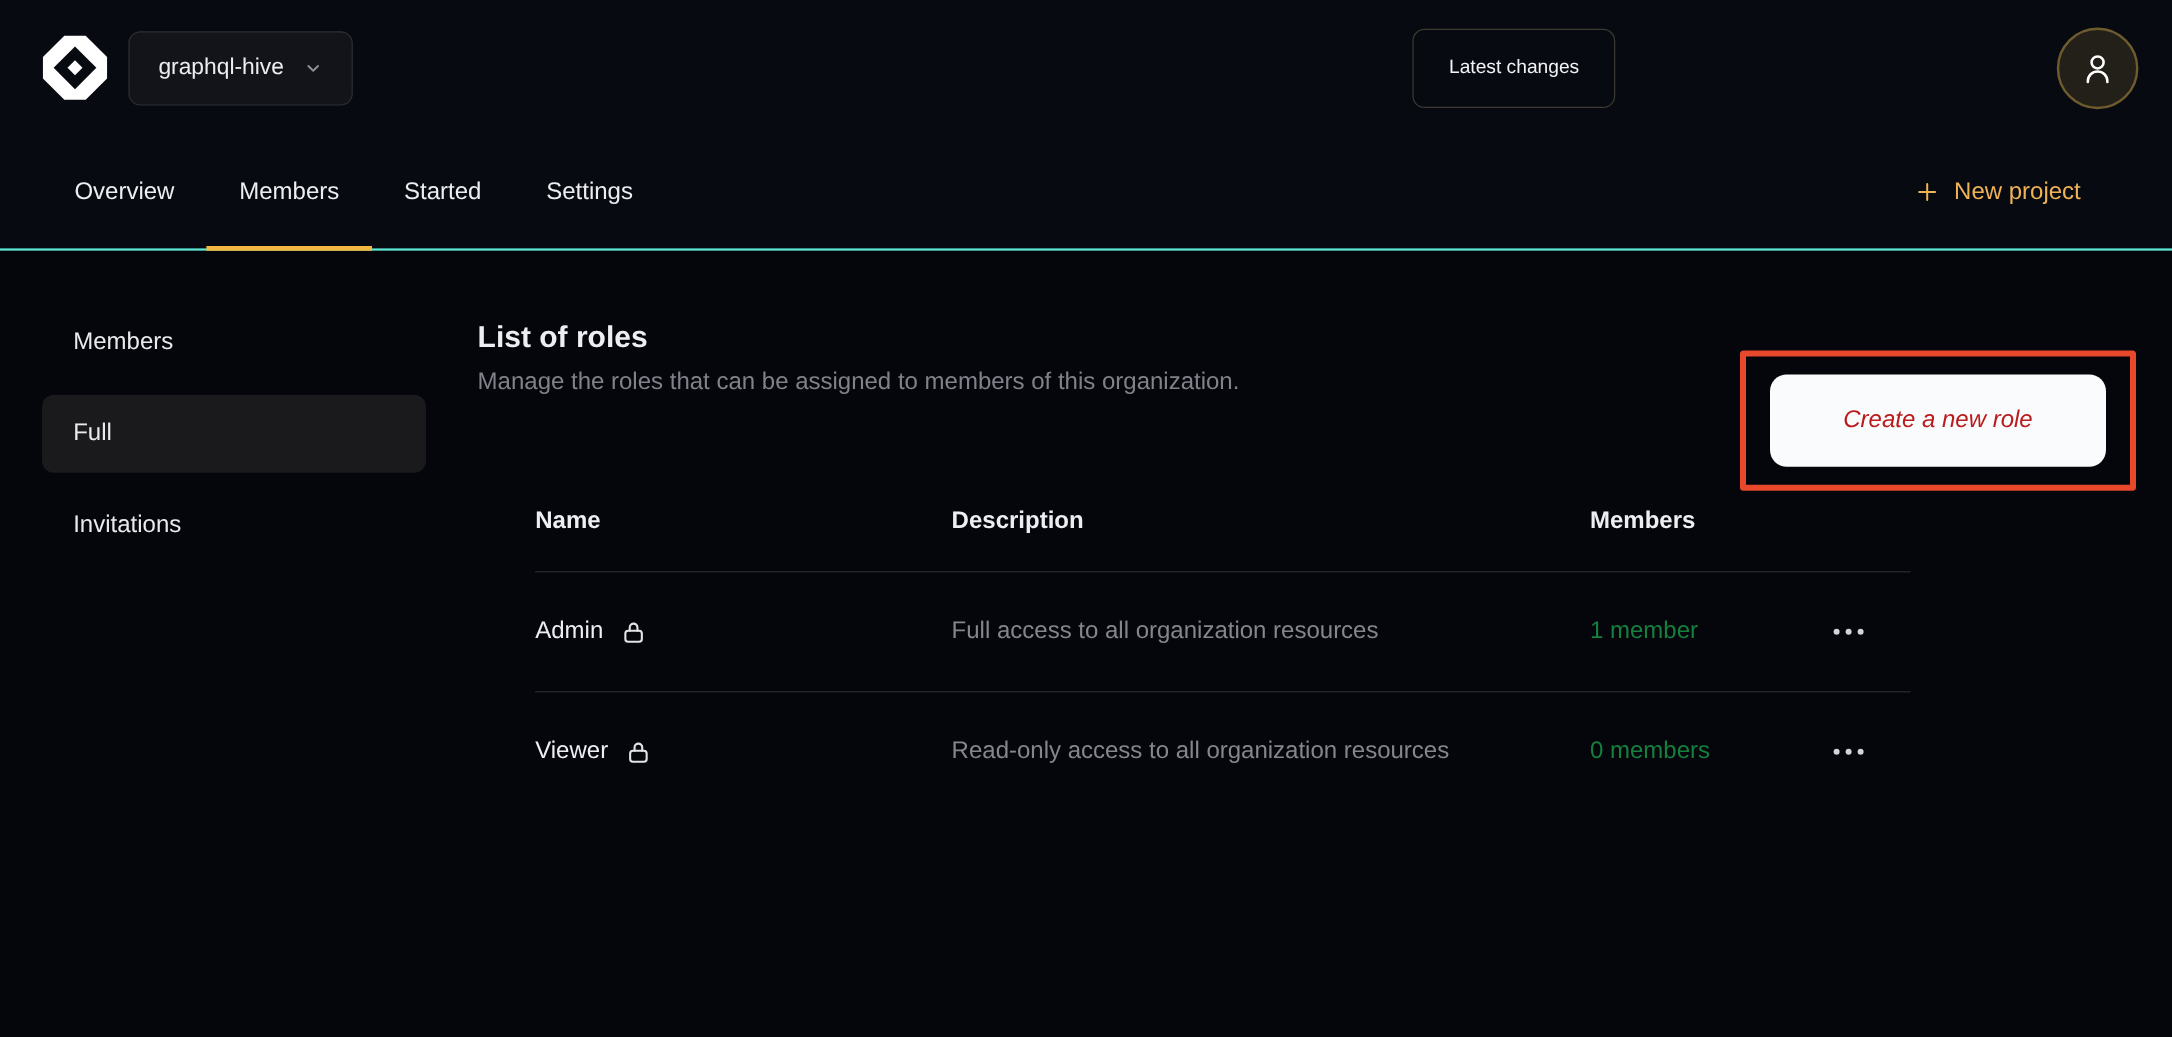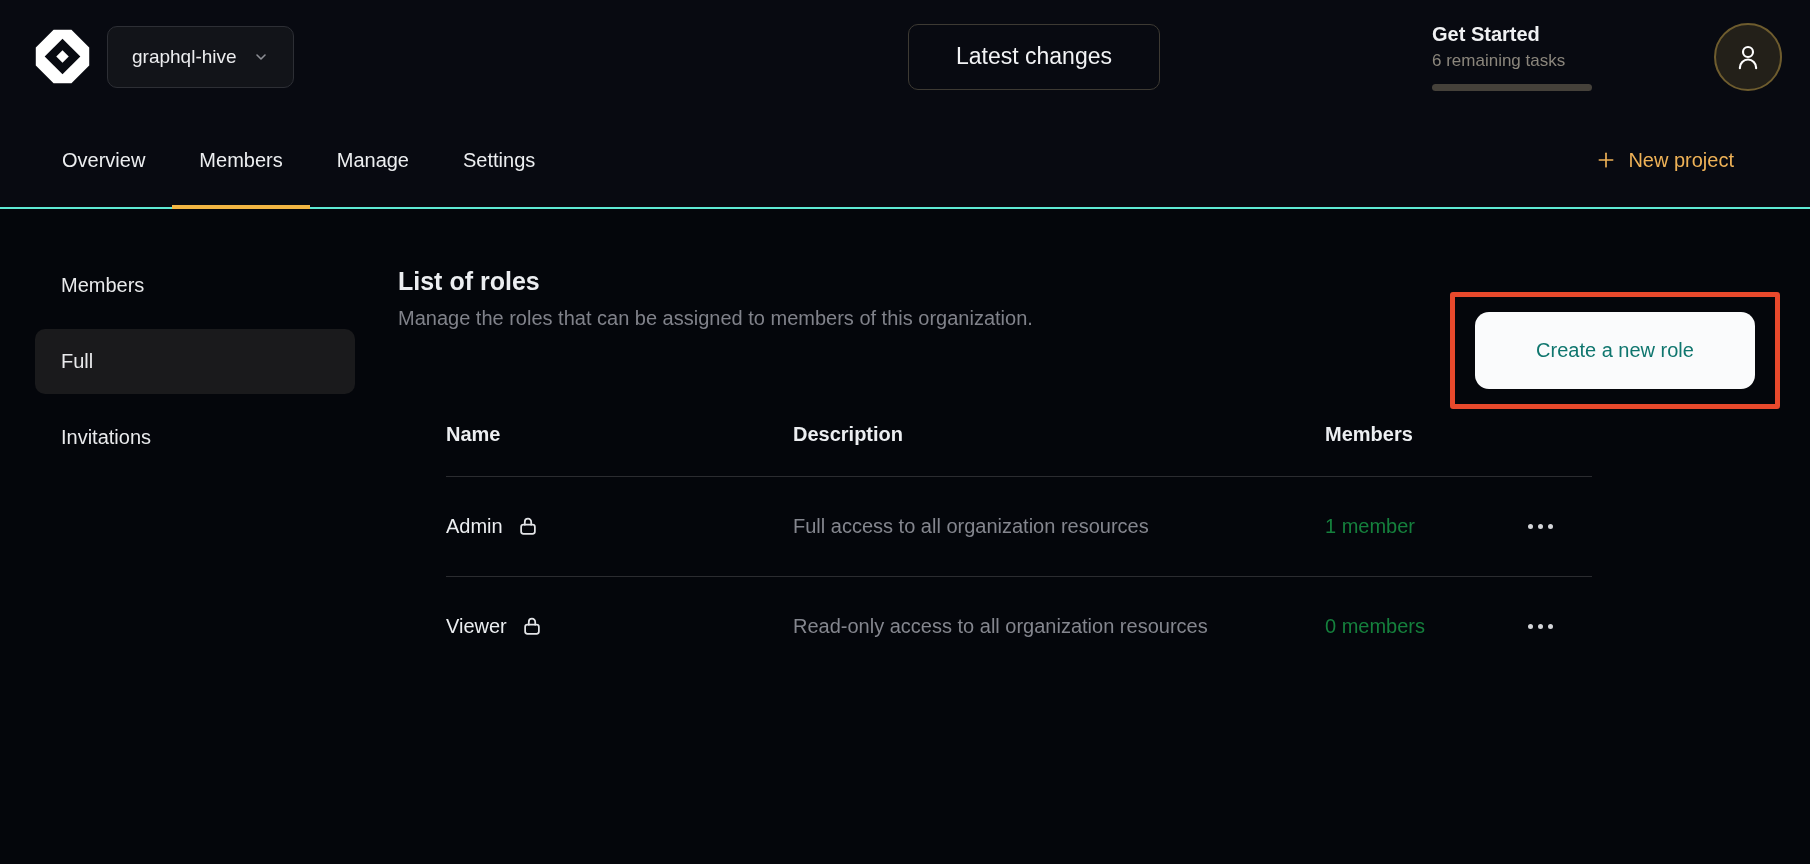--- a/index.html
+++ b/index.html
@@ -20,24 +20,24 @@
   .logo { width: 57px; height: 57px; flex: 0 0 auto; }
   .org-selector {
     margin-left: 16px; height: 62px; padding: 0 24px;
     display: flex; align-items: center; gap: 16px;
     background: #121419; border: 1px solid #2d2f35; border-radius: 10px;
     color: #ecedef; font-size: 19px; cursor: pointer;
   }
   .chev { width: 16px; height: 16px; color: #8d8f95; }
   .latest-btn {
     margin-left: auto; margin-right: 272px;
-    height: 66px; padding: 0 47px;
+    height: 66px; padding: 0 29px;
     display: flex; align-items: center;
     background: transparent; border: 1px solid #3d3a33; border-radius: 10px;
-    color: #f2f3f5; font-size: 23px; cursor: pointer;
+    color: #f2f3f5; font-size: 16px; cursor: pointer;
   }
   .get-started { width: 186px; }
   .gs-title { font-size: 20px; font-weight: 700; color: #f0f1f3; }
   .gs-sub { font-size: 17px; color: #8b867c; margin-top: 5px; }
   .gs-bar { margin-top: 13px; width: 160px; height: 7px; border-radius: 4px; background: #45413a; overflow: hidden; }
   .gs-bar-fill { height: 100%; background: #45413a; width: 0; }
   .avatar {
     margin-left: 96px; width: 68px; height: 68px; border-radius: 50%;
     background: #232019; border: 2px solid #6e5c2e;
     display: flex; align-items: center; justify-content: center; cursor: pointer;
@@ -79,35 +79,35 @@
   .main-header { display: flex; align-items: flex-start; }
   .page-title { font-size: 25px; font-weight: 700; color: #eceef1; }
   .page-desc { margin-top: 11px; font-size: 20px; color: #80828a; }
   .annotation-box {
     margin-left: auto; margin-top: 25px;
     border: 5px solid #e8492c; border-radius: 3px;
     padding: 15px 20px;
   }
   .create-role-btn {
     width: 280px; height: 77px; border: none; border-radius: 14px;
-    background: #fafbfc; color: #0f766e; font-size: 20px;
-    font-family: "Liberation Sans", sans-serif; cursor: pointer;
+    background: #fafbfc; color: #b91c1c; font-size: 20px;
+    font-family: "Liberation Sans", sans-serif; cursor: pointer; font-style: italic;
   }
 
   
   table.roles { width: 1146px; border-collapse: collapse; table-layout: fixed; margin-top: 14px; margin-left: 48px; }
   col.c-name { width: 347px; } col.c-desc { width: 532px; }
   col.c-members { width: 199px; } col.c-menu { width: 68px; }
   th {
     text-align: left; font-size: 20px; font-weight: 700; color: #eceef1;
     padding: 0 0 30px 0;
   }
   tbody tr { border-top: 1px solid #2b2c30; }
   td { padding: 35px 0; font-size: 20px; vertical-align: middle; }
-  .role-name { display: flex; align-items: flex-start; gap: 14px; color: #eceef1; }
+  .role-name { display: flex; align-items: center; gap: 14px; color: #eceef1; }
   .lock { width: 22px; height: 22px; color: #e3e4e7; }
   .desc-cell { color: #84868e; max-width: 430px; line-height: 1.45; padding-right: 30px; }
   .members-cell { color: #15803d; }
   .menu-btn {
     background: none; border: none; cursor: pointer; padding: 6px 4px;
     display: flex; gap: 5px; align-items: center;
   }
   .menu-btn i { width: 5px; height: 5px; border-radius: 50%; background: #d3d4d8; display: block; }
 </style>
 </head>
@@ -126,40 +126,33 @@
       <span>graphql-hive</span>
       <svg class="chev" viewBox="0 0 24 24" fill="none" stroke="currentColor" stroke-width="2.4" stroke-linecap="round" stroke-linejoin="round">
           <polyline points="6 9 12 15 18 9"></polyline>
         </svg>
     </button>
 
     <button class="latest-btn">
       <span>Latest changes</span>
     </button>
 
-    <div class="get-started">
-      <div class="gs-title">Get Started</div>
-      <div class="gs-sub">6 remaining tasks</div>
-      <div class="gs-bar">
-          <div class="gs-bar-fill" style="width: 0%;"></div>
-        </div>
-    </div>
 
     <div class="avatar">
       <svg viewBox="0 0 24 24" fill="none" stroke="#ffffff" stroke-width="1.7" stroke-linecap="round">
         <circle cx="12" cy="8" r="4"></circle>
         <path d="M5.5 21v-0.5a6.5 6.5 0 0 1 13 0V21"></path>
       </svg>
     </div>
   </header>
 
   <nav class="tabbar">
     <div class="tab">Overview</div>
     <div class="tab active">Members</div>
-    <div class="tab">Manage</div>
+    <div class="tab">Started</div>
     <div class="tab">Settings</div>
 
     <div class="new-project">
       <svg viewBox="0 0 24 24" fill="none" stroke="#eeb257" stroke-width="2" stroke-linecap="round">
           <line x1="12" y1="4" x2="12" y2="20"></line>
           <line x1="4" y1="12" x2="20" y2="12"></line>
         </svg>
       <span>New project</span>
     </div>
   </nav>

